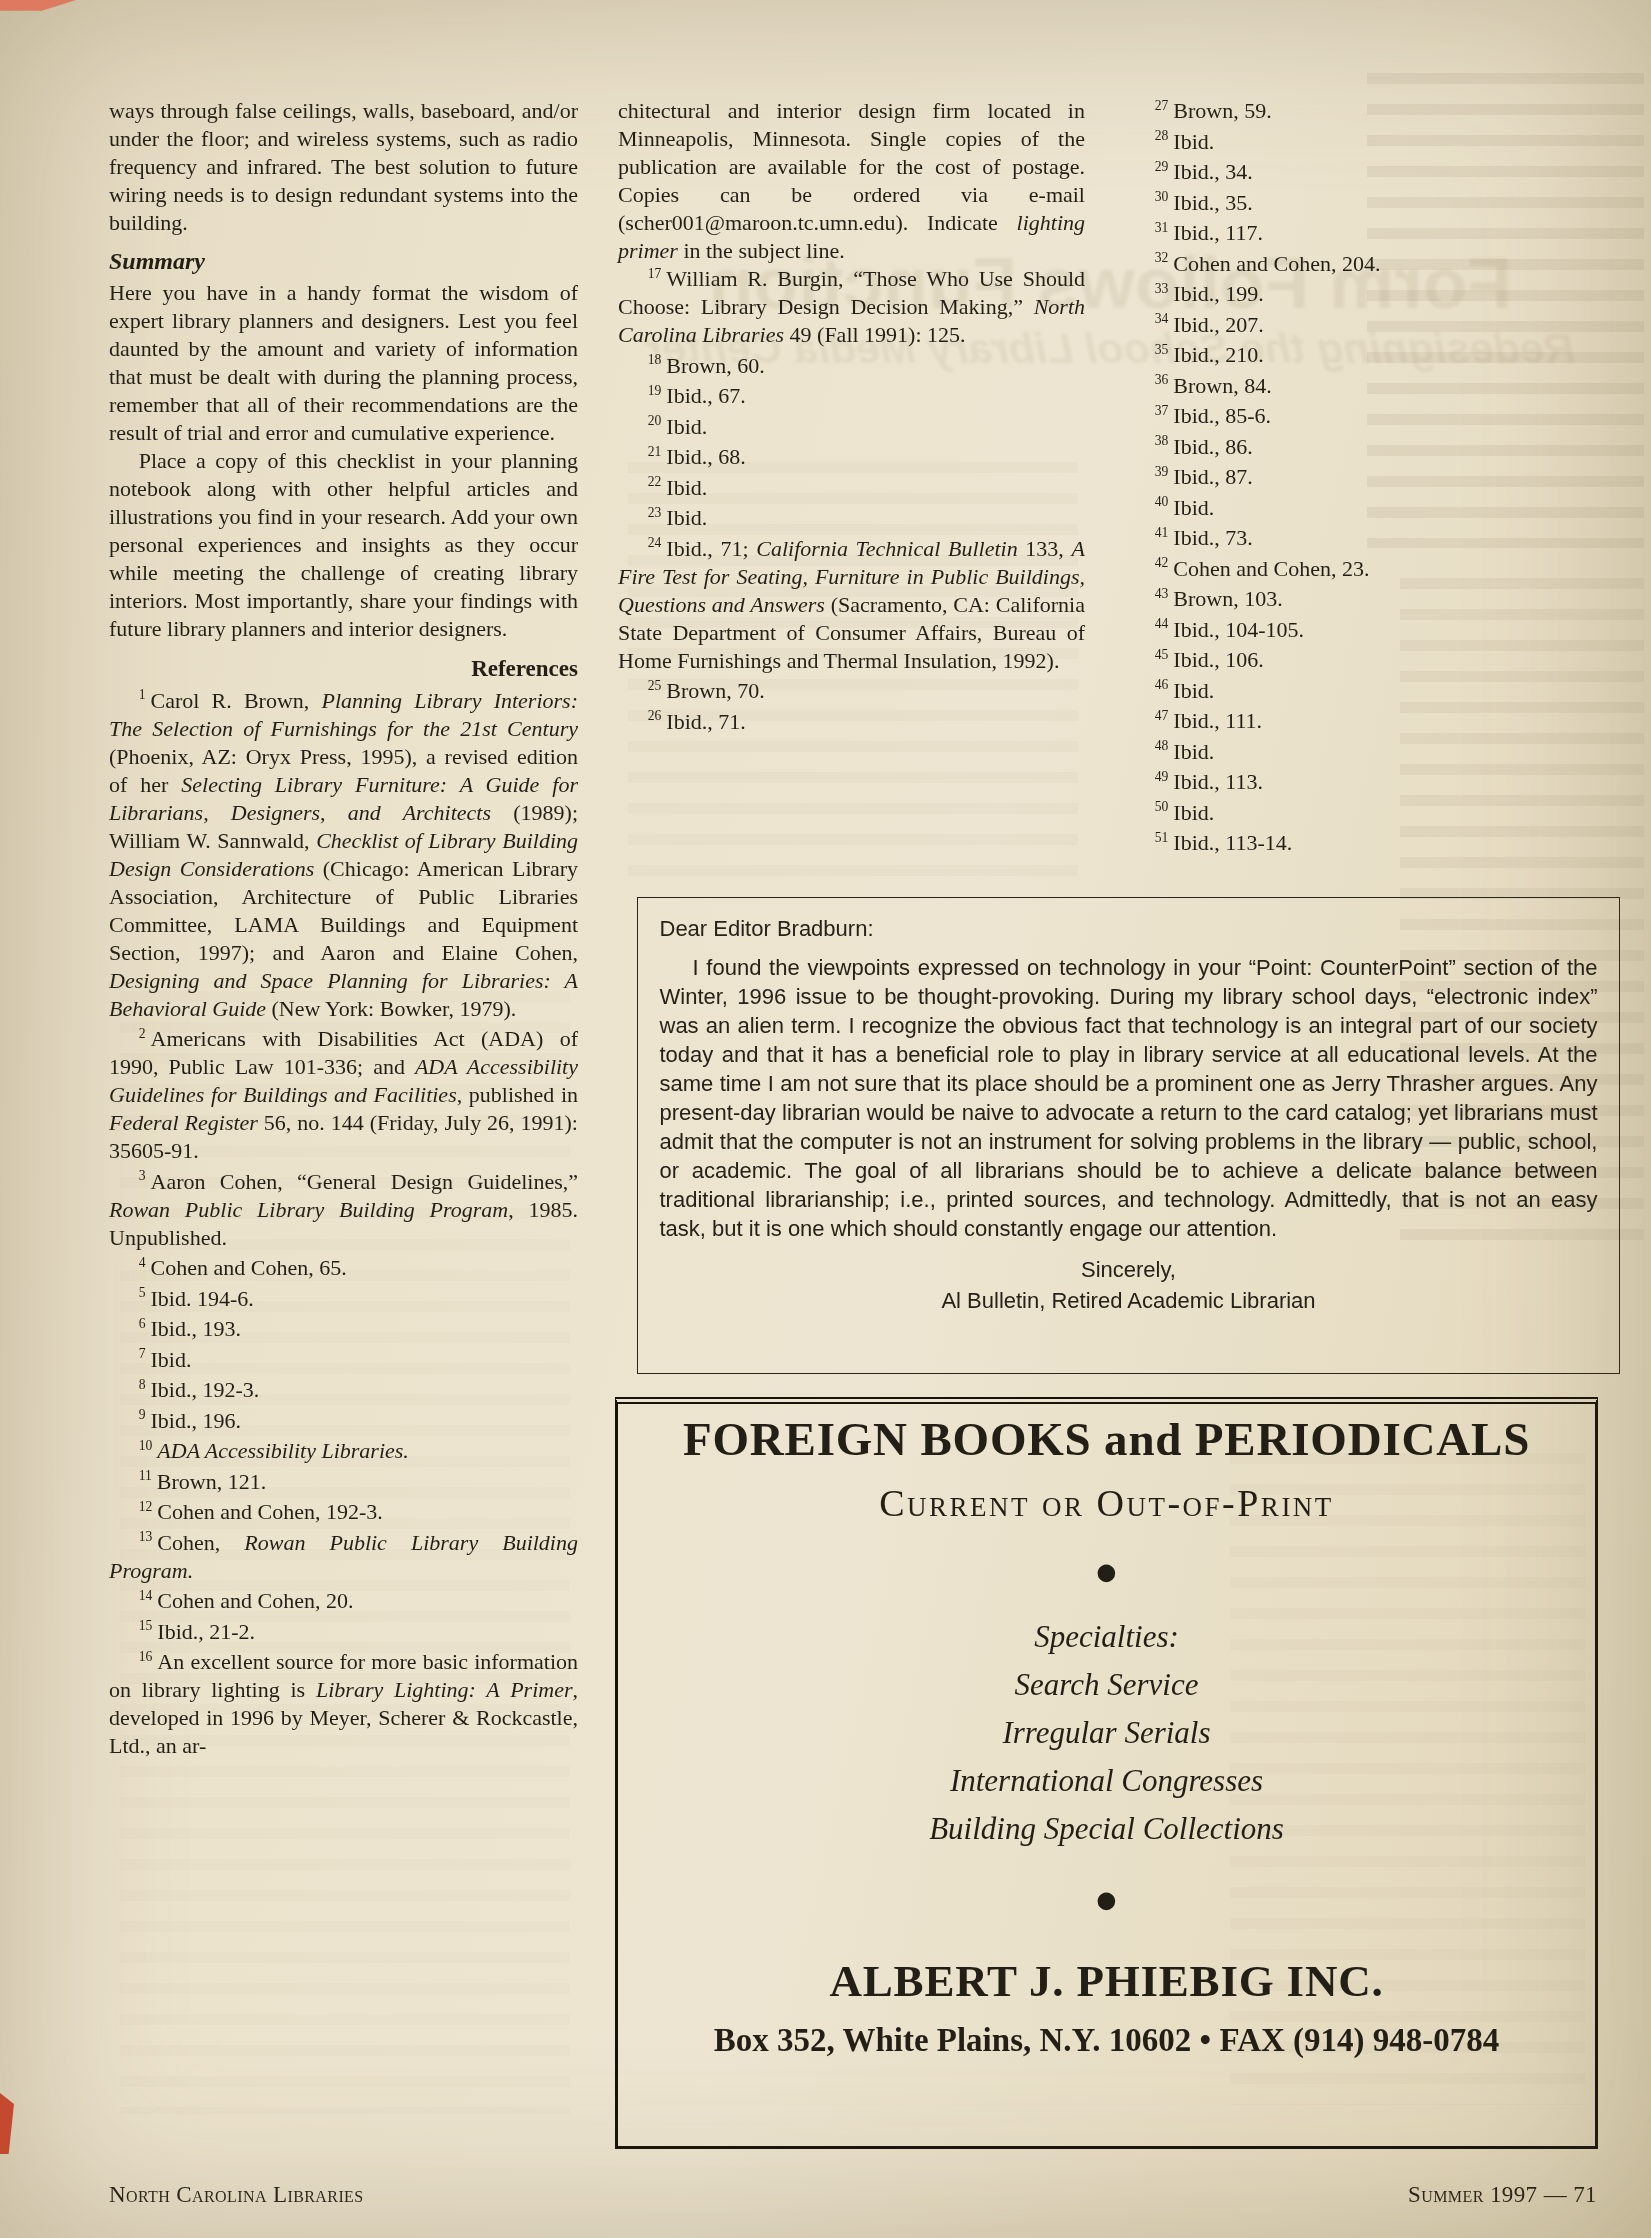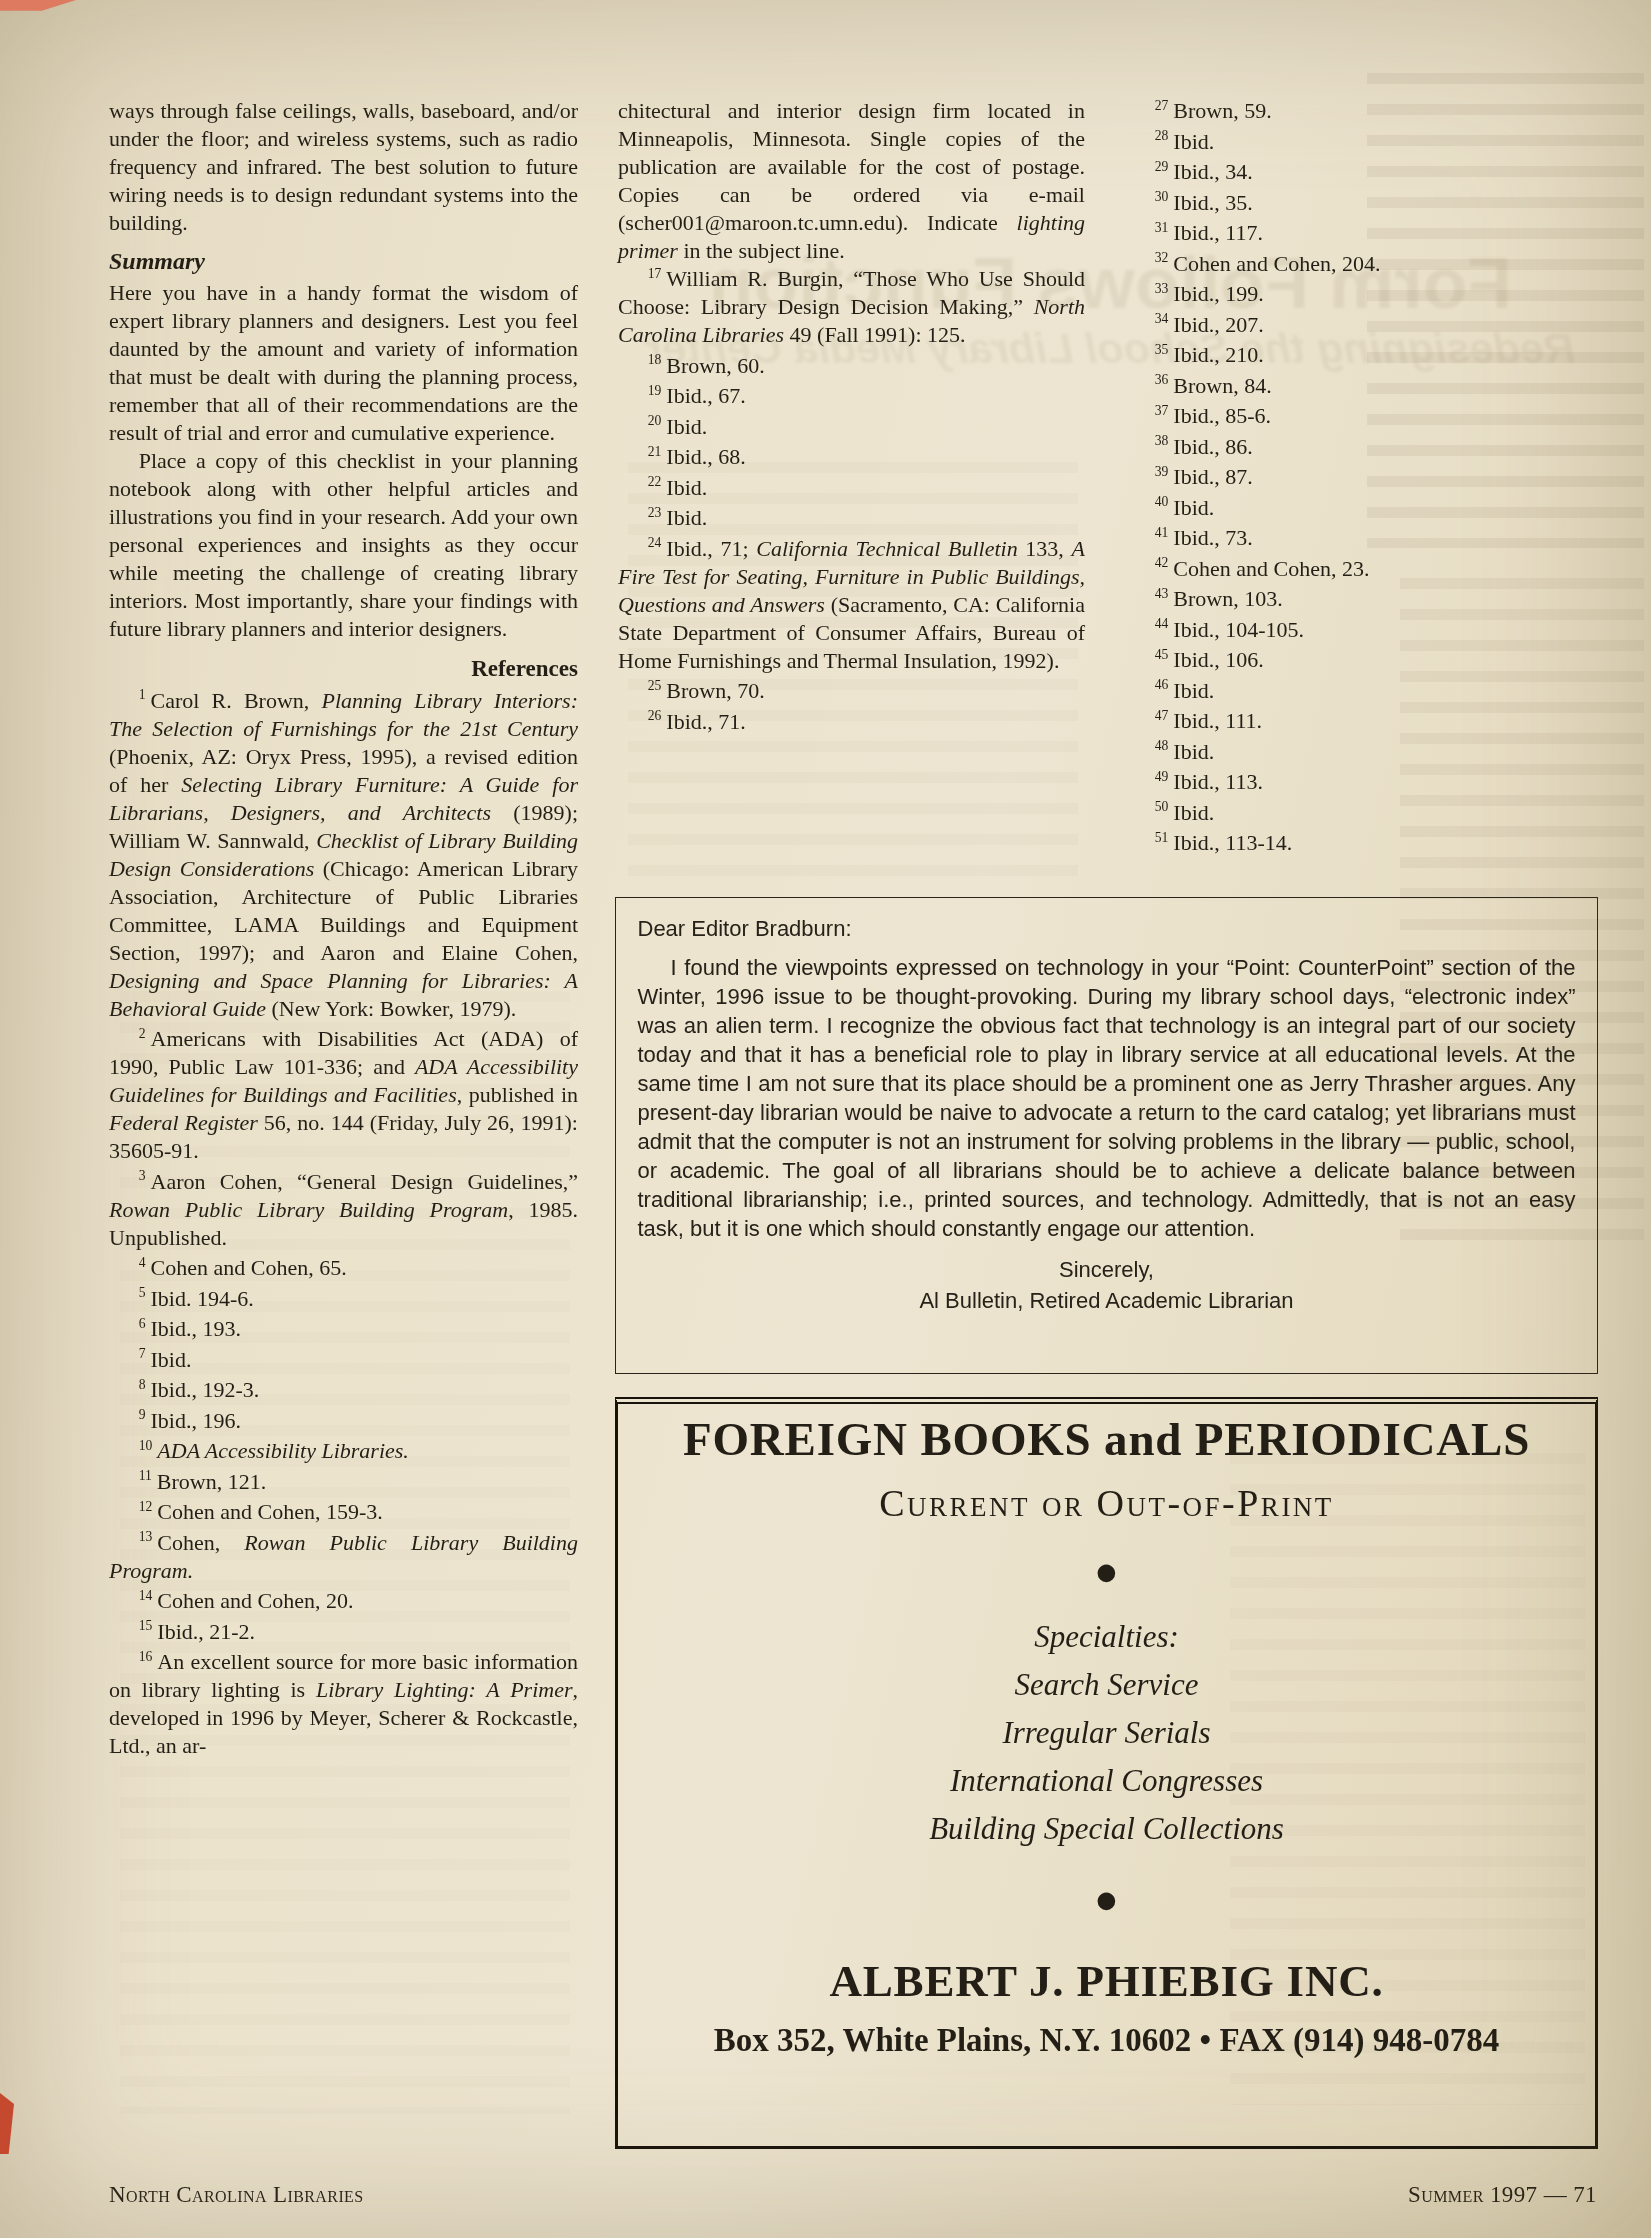--- a/index.html
+++ b/index.html
@@ -34,21 +34,21 @@
   .col1{left:109px;width:469px;}
   .col2{left:618px;width:467px;}
   .col3{left:1125px;width:472px;}
   .col p{margin:0;}
   .indent{text-indent:1.35em;}
   .h-summary{font-style:italic;font-weight:bold;font-size:24px;margin:10px 0 4.1px;text-align:left;line-height:28px;}
   .h-refs{font-weight:bold;font-size:23px;margin:11.6px 0 4.1px;text-align:right;line-height:28px;}
   .ref{text-indent:1.35em;margin:0 0 2.5px !important;}
   sup{font-size:.62em;line-height:0;margin-right:5px;}
 
-  .letter{position:absolute;left:615px;top:897px;width:983px;height:477px;box-sizing:border-box;
+  .letter{position:absolute;left:637px;top:897px;width:983px;height:477px;box-sizing:border-box;
     border:1.7px solid #2a241a;padding:13.2px 21.5px 8.3px;z-index:2;
     font-family:"Liberation Sans",sans-serif;font-size:22px;line-height:29px;color:#262119;overflow:hidden;}
   .letter .salutation{margin:3.3px 0 10px;text-align:left;}
   .letter .lbody{margin:0 0 11.6px;text-indent:1.5em;text-align:justify;}
   .letter .closing{margin:0 0 1.7px;text-align:center;}
   .letter .signature{margin:0;text-align:center;}
   .letter p{padding:0;}
 
   .ad{position:absolute;left:615px;top:1397px;width:983px;height:752px;box-sizing:border-box;z-index:2;
     border:3.3px solid #17130c;border-top:7.4px double #17130c;text-align:center;padding-top:10px;overflow:hidden;}
@@ -104,21 +104,21 @@
           <p class="ref"><sup>7</sup><span><span>Ibid.</span></span></p>
 
           <p class="ref"><sup>8</sup><span><span>Ibid., 192-3.</span></span></p>
 
           <p class="ref"><sup>9</sup><span><span>Ibid., 196.</span></span></p>
 
           <p class="ref"><sup>10</sup><span><span style="font-style: italic;">ADA Accessibility Libraries.</span></span></p>
 
           <p class="ref"><sup>11</sup><span><span>Brown, 121.</span></span></p>
 
-          <p class="ref"><sup>12</sup><span><span>Cohen and Cohen, 159-3.</span></span></p>
+          <p class="ref"><sup>12</sup><span><span>Cohen and Cohen, 192-3.</span></span></p>
 
           <p class="ref"><sup>13</sup><span><span>Cohen, </span><span style="font-style: italic;">Rowan Public Library Building Program.</span></span></p>
 
           <p class="ref"><sup>14</sup><span><span>Cohen and Cohen, 20.</span></span></p>
 
           <p class="ref"><sup>15</sup><span><span>Ibid., 21-2.</span></span></p>
 
           <p class="ref"><sup>16</sup><span><span>An excellent source for more basic information on library lighting is </span><span style="font-style: italic;">Library Lighting: A Primer</span><span>, developed in 1996 by Meyer, Scherer &amp; Rockcastle, Ltd., an ar-</span></span></p>
         </div>
     </section>

